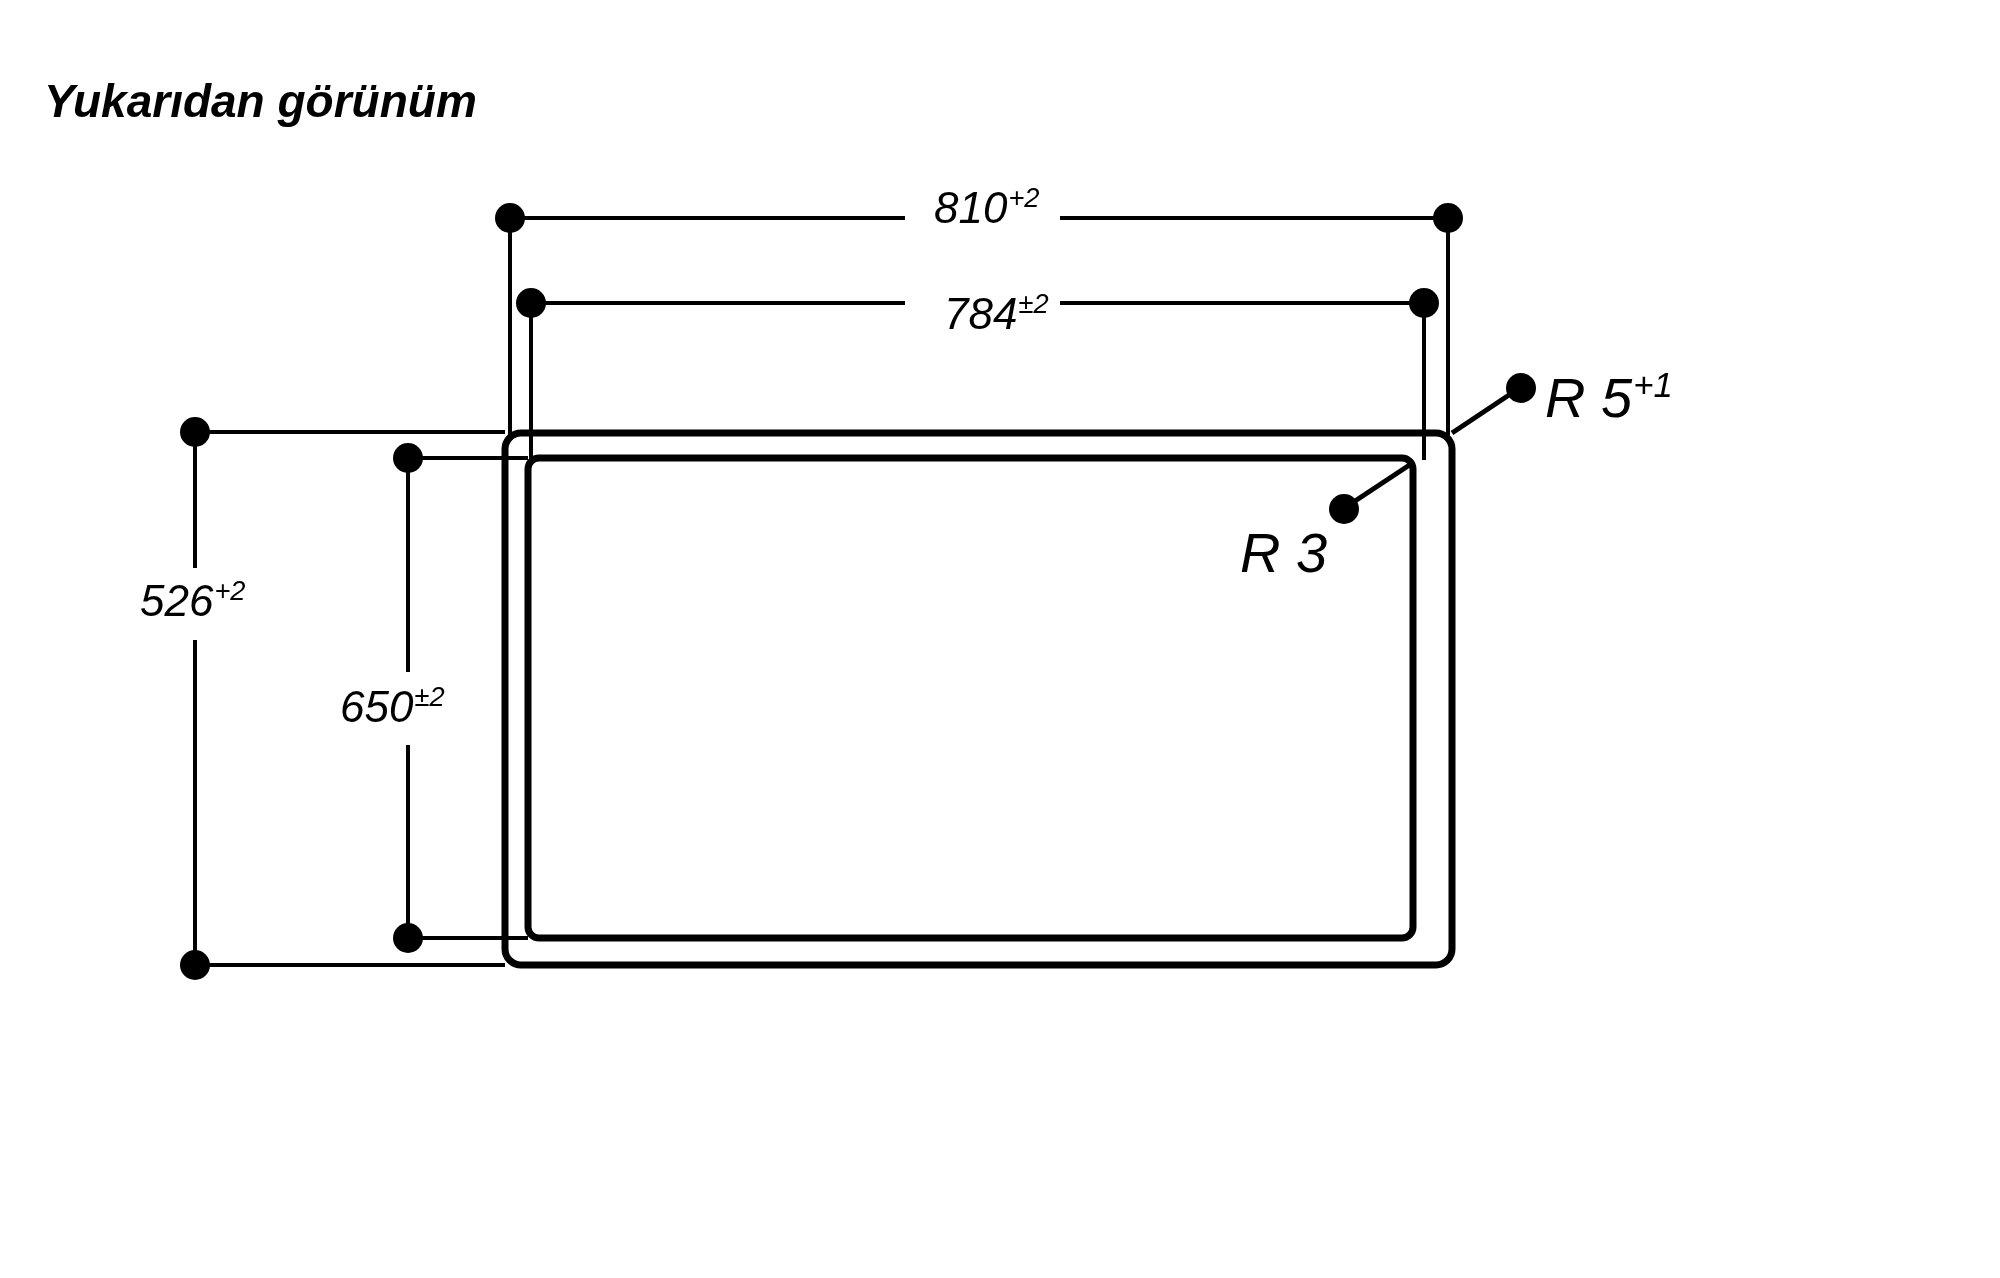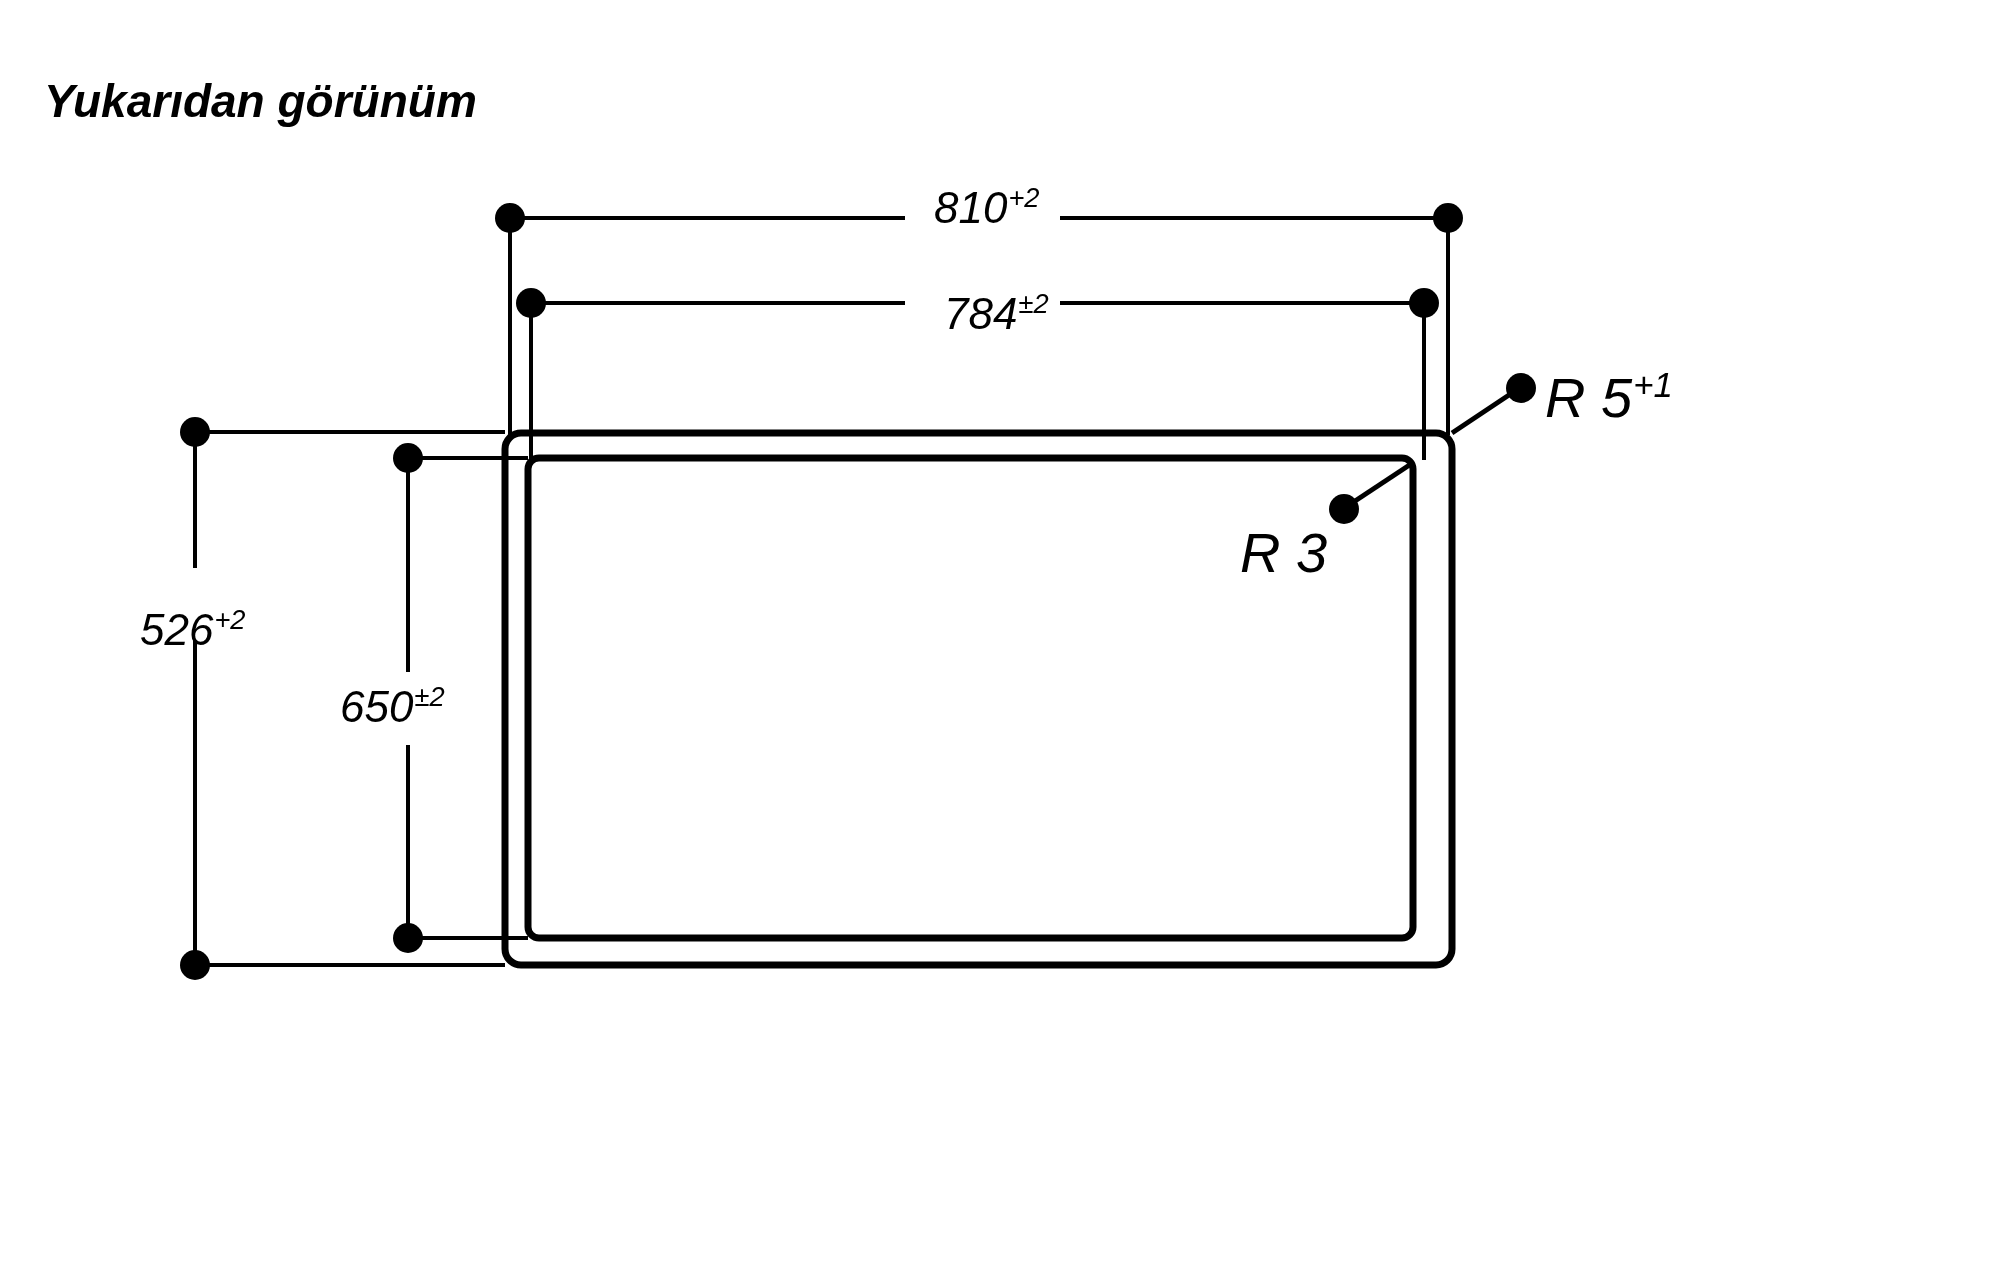--- a/index.html
+++ b/index.html
@@ -68,21 +68,21 @@
     text-align: right;
   }
   .r-label sup {
     font-size: 0.62em;
     vertical-align: super;
     line-height: 0;
     margin-left: 1px;
   }
   .lbl-810 { left: 922px; top: 186px; margin-left: 12px; }
   .lbl-784 { left: 944px; top: 272px; margin-top: 20px; }
-  .lbl-526 { left: 140px; top: 608px; }
+  .lbl-526 { left: 140px; top: 579px; }
   .lbl-492 { left: 340px; top: 685px; }
   .lbl-r5  { left: 1545px; top: 370px; }
   .lbl-r3  { left: 1240px; top: 525px; }
 </style>
 </head>
 <body>
 
 <div class="page">
 
   <div class="title">Yukarıdan görünüm</div>

